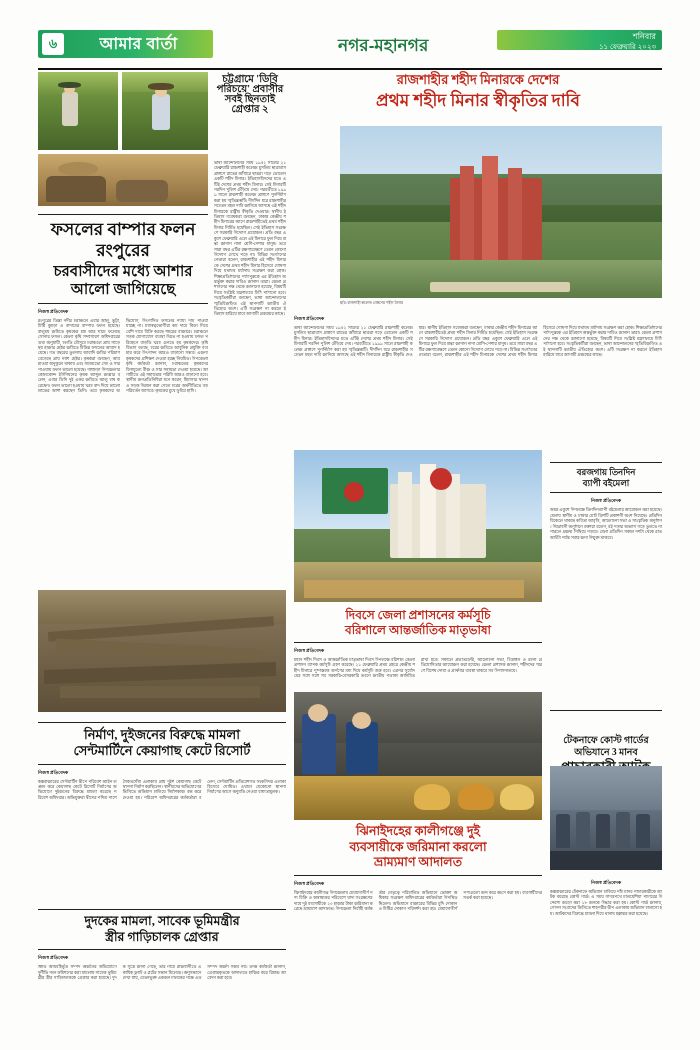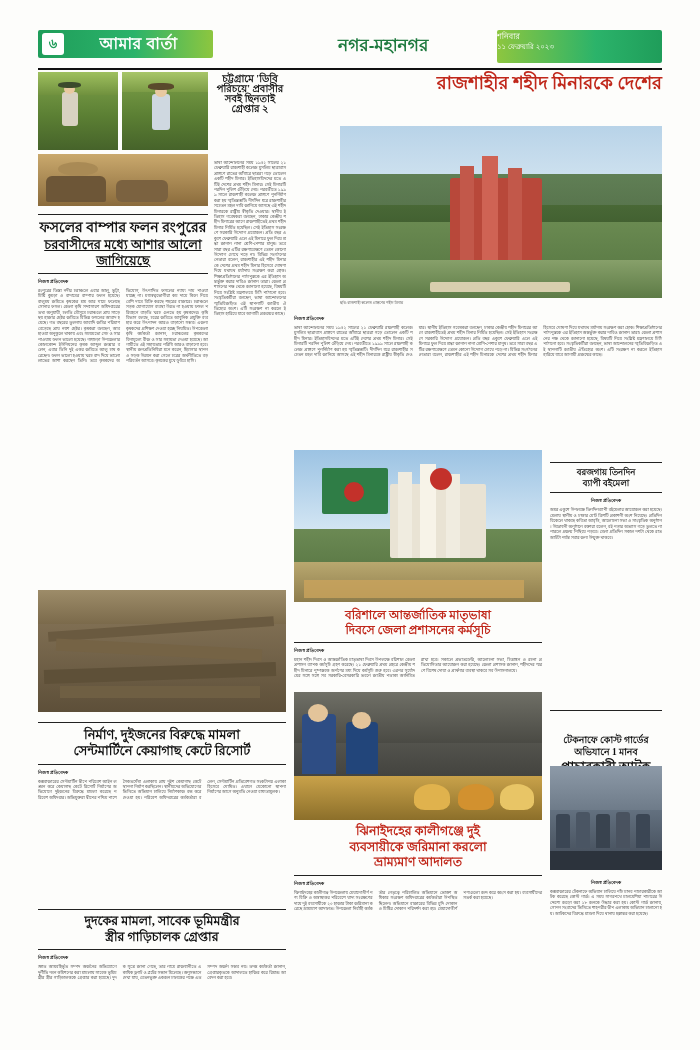--- a/index.html
+++ b/index.html
@@ -10,23 +10,23 @@
   
   .masthead{height:34px;position:relative;border-bottom:0;}
   .mast-left{position:absolute;left:0;top:0;width:175px;height:28px;
     background:linear-gradient(90deg,#1f9d5a 0%, #2bb36a 55%, #8dc63f 100%);
     border-radius:2px;display:flex;align-items:center;}
   .mast-badge{width:22px;height:22px;margin-left:4px;background:#fff;border-radius:3px;
      display:flex;align-items:center;justify-content:center;color:#1f9d5a;font-size:13px;font-weight:bold;}
   .mast-logo{flex:1;text-align:center;color:#fff;font-size:16px;font-weight:bold;letter-spacing:0.5px;
      font-family:"Liberation Serif",serif;}
   .mast-center{position:absolute;left:300px;top:2px;font-size:17px;color:#1f7a3f;font-weight:bold;}
-  .mast-right{position:absolute;right:0;top:0;width:165px;height:33px;
+  .mast-right{position:absolute;right:0;top:0;width:165px;height:20px;
      background:linear-gradient(90deg,#8dc63f 0%, #2bb36a 60%, #1f9d5a 100%);
-     border-radius:2px;color:#fff;padding:2px 6px 0 0;box-sizing:border-box;}
+     border-radius:2px;color:#fff;text-align:right;padding:2px 6px 0 0;box-sizing:border-box;}
   .mast-right .l1{font-size:8px;line-height:10px;}
   .mast-right .l2{font-size:7px;line-height:9px;}
   .rule{height:2px;background:#111;margin-top:4px;}
 
   
   .body-text{font-size:4.2px;line-height:5.4px;color:#2a2a2a;text-align:justify;
      font-family:"Liberation Serif",serif;word-break:break-all;}
   .byline{font-size:4.6px;color:#111;font-weight:bold;margin:3px 0 2px 0;
      font-family:"Liberation Serif",serif;}
   .hl{font-family:"Liberation Serif",serif;font-weight:bold;color:#111;text-align:center;line-height:1.25;}
@@ -82,35 +82,36 @@
     <div style="position:absolute;left:26px;top:11px;width:26px;height:7px;background:#5a4a2c;border-radius:40%;"></div>
   </div>
   <div class="abs photo ph-potato" style="left:0;top:124px;width:170px;height:52px;">
     <div style="position:absolute;left:8px;top:22px;width:60px;height:26px;background:#6d5637;border-radius:6px 6px 2px 2px;"></div>
     <div style="position:absolute;left:78px;top:26px;width:52px;height:22px;background:#7b6240;border-radius:6px;"></div>
     <div style="position:absolute;left:20px;top:8px;width:40px;height:14px;background:#a98a55;border-radius:50%;"></div>
   </div>
 
   <div class="abs" style="left:0;top:180px;width:170px;">
     <div class="hrule"></div>
-    <div class="hl" style="font-size:14px;">ফসলের বাম্পার ফলন রংপুরের</div>
-    <div class="hl" style="font-size:13px;text-decoration:underline;">চরবাসীদের মধ্যে আশার আলো জাগিয়েছে</div>
+    <div class="hl" style="font-size:17px;">ফসলের বাম্পার ফলন রংপুরের</div>
+    <div class="hl" style="font-size:15px;">চরবাসীদের মধ্যে আশার আলো জাগিয়েছে</div>
     <div class="hrule"></div>
     <div class="byline">নিজস্ব প্রতিবেদক</div>
     <div class="body-text cols2" style="height:420px;">রংপুরের তিস্তা নদীর চরাঞ্চলে এবার আলু, ভুট্টা, মিষ্টি কুমড়া ও বাদামের বাম্পার ফলন হয়েছে। বালুময় জমিতে কৃষকের শ্রম আর ঘামে ফলেছে সোনার ফসল। জেলা কৃষি সম্প্রসারণ অধিদপ্তরের তথ্য অনুযায়ী, চলতি মৌসুমে চরাঞ্চলে প্রায় সাড়ে ছয় হাজার হেক্টর জমিতে বিভিন্ন ফসলের আবাদ হয়েছে। গত বছরের তুলনায় আবাদি জমির পরিমাণ বেড়েছে প্রায় নয়শ হেক্টর। কৃষকরা বলছেন, আবহাওয়া অনুকূলে থাকায় এবং সময়মতো সেচ ও সার পাওয়ায় ফলন ভালো হয়েছে। গঙ্গাচড়া উপজেলার কোলকোন্দ ইউনিয়নের কৃষক আব্দুল জব্বার বলেন, এবার তিনি দুই একর জমিতে আলু চাষ করেছেন। ফলন ভালো হওয়ায় খরচ বাদ দিয়ে ভালো লাভের আশা করছেন তিনি। তবে কৃষকদের অভিযোগ, উৎপাদিত ফসলের ন্যায্য দাম পাওয়া যাচ্ছে না। মধ্যস্বত্বভোগীরা কম দামে কিনে নিয়ে বেশি দামে বিক্রি করছে শহরের বাজারে। চরাঞ্চলে সড়ক যোগাযোগ ব্যবস্থা উন্নত না হওয়ায় ফসল পরিবহনে বাড়তি খরচ গুনতে হয় কৃষকদের। কৃষি বিভাগ বলছে, চরের জমিতে আধুনিক প্রযুক্তি ব্যবহার করে উৎপাদন আরও বাড়ানো সম্ভব। এজন্য কৃষকদের প্রশিক্ষণ দেওয়া হচ্ছে নিয়মিত। উপজেলা কৃষি কর্মকর্তা জানান, চরাঞ্চলের কৃষকদের বিনামূল্যে বীজ ও সার সহায়তা দেওয়া হয়েছে। আগামীতে এই সহায়তার পরিধি আরও বাড়ানো হবে। স্থানীয় জনপ্রতিনিধিরা মনে করেন, হিমাগার স্থাপন ও সড়ক উন্নয়ন করা গেলে চরের অর্থনীতিতে বড় পরিবর্তন আসবে। কৃষকের মুখে ফুটবে হাসি।</div>
   </div>
 
   <div class="abs" style="left:176px;top:44px;width:72px;">
     <div class="hl" style="font-size:10px;line-height:10px;color:#111;">চট্টগ্রামে 'ডিবি পরিচয়ে' প্রবাসীর সবই ছিনতাই গ্রেপ্তার ২</div>
   </div>
 
   <div class="abs body-text" style="left:176px;top:130px;width:72px;height:560px;">ভাষা আন্দোলনের সময় ১৯৫২ সালের ২১ ফেব্রুয়ারি রাজশাহী কলেজ মুসলিম ছাত্রাবাস প্রাঙ্গণে রাতের আঁধারে ছাত্ররা গড়ে তোলেন একটি শহীদ মিনার। ইতিহাসবিদদের মতে এটিই দেশের প্রথম শহীদ মিনার। সেই মিনারটি পরদিন পুলিশ গুঁড়িয়ে দেয়। পরবর্তীতে ১৯৯৯ সালে রাজশাহী কলেজ প্রাঙ্গণে পুনর্নির্মাণ করা হয় স্মৃতিস্তম্ভটি। দীর্ঘদিন ধরে রাজশাহীর সচেতন মহল দাবি জানিয়ে আসছে এই শহীদ মিনারকে রাষ্ট্রীয় স্বীকৃতি দেওয়ার। স্থানীয় ইতিহাস গবেষকরা বলছেন, ঢাকার কেন্দ্রীয় শহীদ মিনারের আগে রাজশাহীতেই প্রথম শহীদ মিনার নির্মিত হয়েছিল। সেই ইতিহাস সংরক্ষণে সরকারি উদ্যোগ প্রয়োজন। প্রতি বছর একুশে ফেব্রুয়ারি এলে এই মিনারে ফুল দিয়ে শ্রদ্ধা জানান নানা শ্রেণি-পেশার মানুষ। তবে সারা বছর এটির রক্ষণাবেক্ষণে তেমন কোনো উদ্যোগ চোখে পড়ে না। বিভিন্ন সংগঠনের নেতারা বলেন, রাজশাহীর এই শহীদ মিনারকে দেশের প্রথম শহীদ মিনার হিসেবে ঘোষণা দিয়ে যথাযথ মর্যাদায় সংরক্ষণ করা হোক। শিক্ষাপ্রতিষ্ঠানের পাঠ্যপুস্তকে এর ইতিহাস অন্তর্ভুক্ত করার দাবিও জানান তারা। জেলা প্রশাসনের পক্ষ থেকে জানানো হয়েছে, বিষয়টি নিয়ে সংশ্লিষ্ট মন্ত্রণালয়ে চিঠি পাঠানো হবে। সংস্কৃতিকর্মীরা বলছেন, ভাষা আন্দোলনের স্মৃতিবিজড়িত এই স্থাপনাটি জাতীয় ঐতিহ্যের অংশ। এটি সংরক্ষণ না করলে ইতিহাস হারিয়ে যাবে আগামী প্রজন্মের কাছে।</div>
 
   <div class="abs" style="left:256px;top:42px;width:368px;">
-    <div class="hl red" style="font-size:18px;text-align:right;">রাজশাহীর শহীদ মিনারকে দেশের</div>
+    <div class="hl red" style="font-size:13px;">রাজশাহীর শহীদ মিনারকে দেশের</div>
+    <div class="hl red" style="font-size:17px;margin-top:2px;">প্রথম শহীদ মিনার স্বীকৃতির দাবি</div>
   </div>
 
   <div class="abs photo ph-monu" style="left:302px;top:96px;width:322px;height:172px;">
     <div style="position:absolute;left:0;top:0;right:0;height:46%;background:linear-gradient(#b8d3e8,#d9e8f2);"></div>
     <div style="position:absolute;left:0;top:28%;right:0;height:28%;background:linear-gradient(#4d6e3a,#3c5a2c);opacity:.85;"></div>
     <div style="position:absolute;left:110px;top:52px;width:92px;height:84px;background:#b8483a;border-radius:3px 3px 0 0;"></div>
     <div style="position:absolute;left:120px;top:40px;width:14px;height:98px;background:#c2584a;"></div>
     <div style="position:absolute;left:142px;top:30px;width:16px;height:108px;background:#cf6354;"></div>
     <div style="position:absolute;left:168px;top:42px;width:14px;height:96px;background:#c2584a;"></div>
     <div style="position:absolute;left:0;bottom:0;right:0;height:22%;background:linear-gradient(#87a06a,#5d7b46);"></div>
@@ -138,22 +139,22 @@
     <div style="position:absolute;left:104px;top:22px;width:14px;height:86px;background:#f0ece0;"></div>
     <div style="position:absolute;left:126px;top:14px;width:16px;height:94px;background:#f7f3e8;"></div>
     <div style="position:absolute;left:152px;top:24px;width:14px;height:84px;background:#f0ece0;"></div>
     <div style="position:absolute;left:136px;top:18px;width:22px;height:22px;background:#c3312a;border-radius:50%;"></div>
     <div style="position:absolute;left:28px;top:18px;width:66px;height:46px;background:#2f7d46;border-radius:2px;"></div>
     <div style="position:absolute;left:50px;top:32px;width:20px;height:20px;background:#c3312a;border-radius:50%;"></div>
     <div style="position:absolute;left:0;bottom:0;right:0;height:26%;background:linear-gradient(#b9a86f,#8d7c4c);"></div>
     <div style="position:absolute;left:10px;bottom:4px;width:220px;height:18px;background:#caa45c;opacity:.8;"></div>
   </div>
   <div class="abs" style="left:256px;top:578px;width:248px;">
+    <div class="hl red" style="font-size:12px;">দিবসে জেলা প্রশাসনের কর্মসূচি</div>
     <div class="hl red" style="font-size:12px;">বরিশালে আন্তর্জাতিক মাতৃভাষা</div>
-    <div class="hl red" style="font-size:12px;">দিবসে জেলা প্রশাসনের কর্মসূচি</div>
     <div class="hrule"></div>
     <div class="byline">নিজস্ব প্রতিবেদক</div>
     <div class="body-text cols2" style="height:62px;">মহান শহীদ দিবস ও আন্তর্জাতিক মাতৃভাষা দিবস উপলক্ষে বরিশাল জেলা প্রশাসন ব্যাপক কর্মসূচি গ্রহণ করেছে। ২১ ফেব্রুয়ারি প্রথম প্রহরে কেন্দ্রীয় শহীদ মিনারে পুষ্পস্তবক অর্পণের মধ্য দিয়ে কর্মসূচি শুরু হবে। এরপর সূর্যোদয়ের সঙ্গে সঙ্গে সব সরকারি-বেসরকারি ভবনে জাতীয় পতাকা অর্ধনমিত রাখা হবে। সকালে প্রভাতফেরি, আলোচনা সভা, চিত্রাঙ্কন ও রচনা প্রতিযোগিতার আয়োজন করা হয়েছে। জেলা প্রশাসক জানান, শহীদদের স্মরণে বিশেষ দোয়া ও প্রার্থনার ব্যবস্থা থাকবে সব উপাসনালয়ে।</div>
   </div>
 
   <div class="abs photo ph-wood" style="left:0;top:560px;width:248px;height:122px;">
     <div style="position:absolute;left:0;top:0;right:0;height:28%;background:linear-gradient(#9d8c69,#7b6a4b);"></div>
     <div style="position:absolute;left:10px;top:34px;width:226px;height:10px;background:#6a5a40;transform:rotate(-4deg);"></div>
     <div style="position:absolute;left:18px;top:54px;width:206px;height:12px;background:#756345;transform:rotate(3deg);"></div>
     <div style="position:absolute;left:6px;top:76px;width:232px;height:14px;background:#5e5038;transform:rotate(-2deg);"></div>
@@ -194,21 +195,21 @@
     <div class="hl red" style="font-size:12.5px;">ব্যবসায়ীকে জরিমানা করলো</div>
     <div class="hl red" style="font-size:12.5px;">ভ্রাম্যমাণ আদালত</div>
     <div class="hrule"></div>
     <div class="byline">নিজস্ব প্রতিবেদক</div>
     <div class="body-text cols3" style="height:122px;">ঝিনাইদহের কালীগঞ্জ উপজেলায় মেয়াদোত্তীর্ণ পণ্য বিক্রি ও অস্বাস্থ্যকর পরিবেশে খাদ্য সংরক্ষণের দায়ে দুই ব্যবসায়ীকে ২০ হাজার টাকা জরিমানা করেছে ভ্রাম্যমাণ আদালত। উপজেলা নির্বাহী কর্মকর্তার নেতৃত্বে পরিচালিত অভিযানে ভোক্তা অধিকার সংরক্ষণ অধিদপ্তরের কর্মকর্তারা উপস্থিত ছিলেন। অভিযানে বাজারের বিভিন্ন মুদি দোকান ও মিষ্টির দোকান পরিদর্শন করা হয়। মেয়াদোত্তীর্ণ পণ্যগুলো জব্দ করে ধ্বংস করা হয়। ব্যবসায়ীদের সতর্ক করা হয়েছে।</div>
   </div>
 
   <div class="abs" style="left:512px;top:676px;width:112px;">
     <div class="hrule"></div>
     <div class="hl" style="font-size:9.4px;margin-top:24px;">টেকনাফে কোস্ট গার্ডের</div>
-    <div class="hl" style="font-size:9.4px;">অভিযানে 1 মানব</div>
+    <div class="hl" style="font-size:9.4px;">অভিযানে 3 মানব</div>
     <div class="hl" style="font-size:13px;">পাচারকারী আটক</div>
     <div class="hrule"></div>
   </div>
   <div class="abs photo ph-group" style="left:512px;top:736px;width:112px;height:104px;">
     <div style="position:absolute;left:0;top:0;right:0;height:42%;background:linear-gradient(#8d9aa8,#6e7b89);"></div>
     <div style="position:absolute;left:6px;top:48px;width:14px;height:34px;background:#3b4654;border-radius:3px 3px 0 0;"></div>
     <div style="position:absolute;left:26px;top:46px;width:14px;height:36px;background:#4a5563;border-radius:3px 3px 0 0;"></div>
     <div style="position:absolute;left:46px;top:48px;width:14px;height:34px;background:#39434f;border-radius:3px 3px 0 0;"></div>
     <div style="position:absolute;left:66px;top:46px;width:14px;height:36px;background:#49525f;border-radius:3px 3px 0 0;"></div>
     <div style="position:absolute;left:86px;top:48px;width:14px;height:34px;background:#3b4654;border-radius:3px 3px 0 0;"></div>

